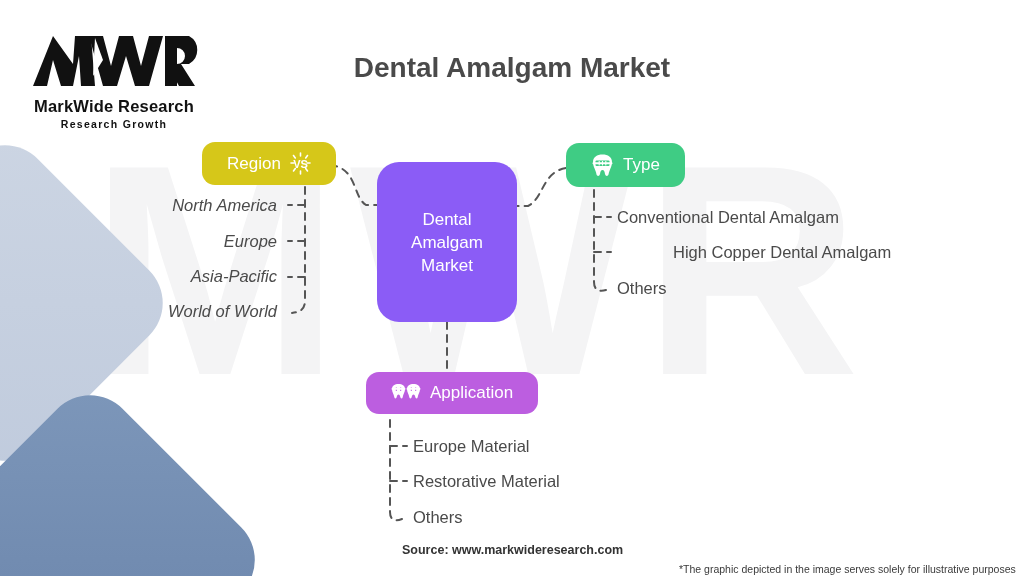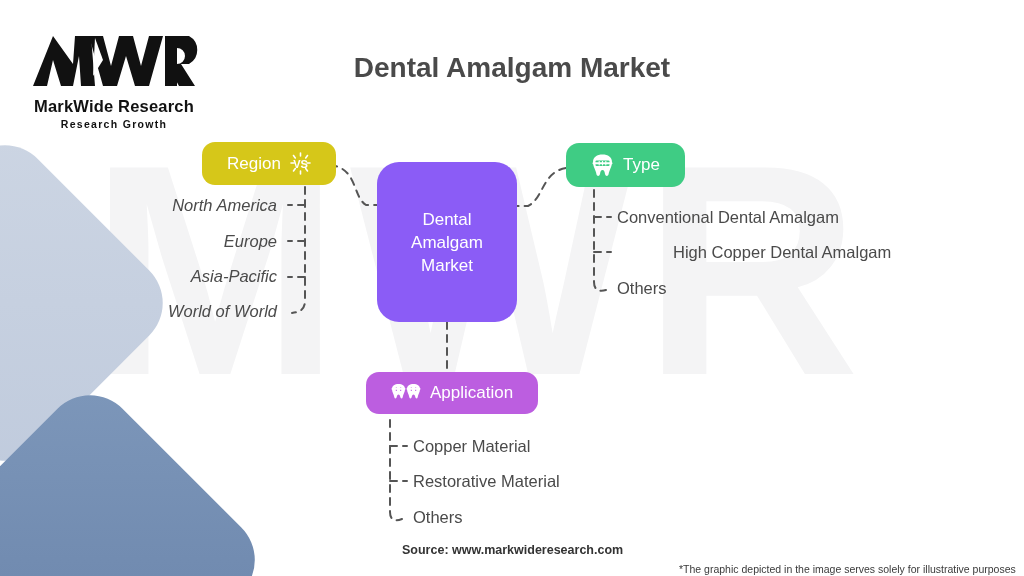--- a/index.html
+++ b/index.html
@@ -286,21 +286,21 @@
         <g fill="#ffffff">
           <rect x="0.5" y="6.1" width="14" height="1.6" rx="0.8"></rect>
           <rect x="15.5" y="6.1" width="14" height="1.6" rx="0.8"></rect>
         </g>
       </svg>
     </span>
     <span>Application</span>
   </div>
 
   <div>
-    <div class="leaf" style="left:413px; top:437px;">Copper Material</div>
+    <div class="leaf" style="left:413px; top:437px;">Europe Material</div>
     <div class="leaf" style="left:413px; top:472px;">Restorative Material</div>
     <div class="leaf" style="left:413px; top:508px;">Others</div>
   </div>
 
   <div class="source">Source: www.markwideresearch.com</div>
   <div class="disclaimer">*The graphic depicted in the image serves solely for illustrative purposes</div>
 
 </div>
 
 </body></html>

